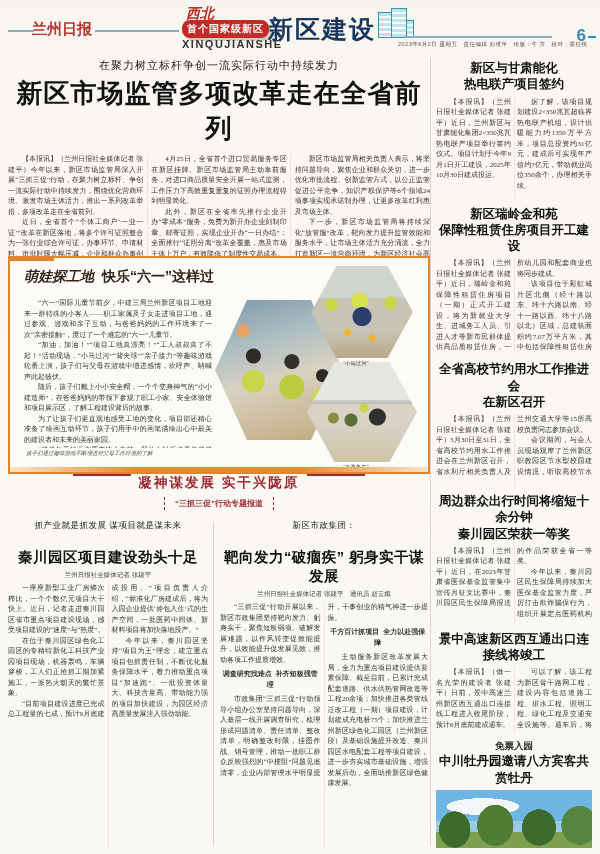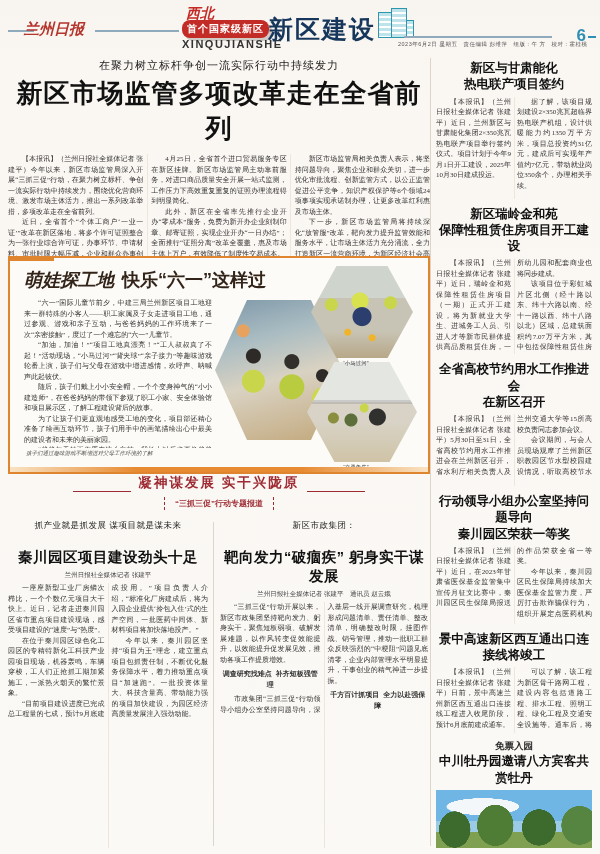--- a/index.html
+++ b/index.html
@@ -2,22 +2,22 @@
 <html><head>
 <meta charset="utf-8">
 <style>
   html,body{margin:0;padding:0;background:#d9d6d0;}
   #page{position:relative;width:600px;height:854px;margin:0 auto;overflow:hidden;
         background:linear-gradient(180deg,#f8f4ef 0%,#faf7f3 8%,#fbf9f5 100%);
         font-family:"Liberation Sans",sans-serif;color:#2b2b2b;}
   
   #header{position:absolute;left:0;top:0;width:600px;height:54px;}
   .mast-line{position:absolute;top:30px;height:2px;background:#8fa9bd;}
-  #masthead{position:absolute;left:24px;top:20px;font-family:"Liberation Serif",serif;
-            font-style:italic;font-weight:bold;font-size:15px;color:#b5342c;}
+  #masthead{position:absolute;left:32px;top:20px;font-family:"Liberation Serif",serif;
+            font-weight:bold;font-size:15px;color:#b5342c;}
   #nw-script{position:absolute;left:186px;top:5px;font-style:italic;font-weight:bold;
              font-size:14px;color:#c32b26;}
   #nw-box{position:absolute;left:182px;top:20px;background:#c32b26;color:#fff;
           font-size:10px;font-weight:bold;padding:2px 5px;letter-spacing:1px;
           box-shadow:3px 3px 0 #cfcac4;border-radius:8px;}
   #pinyin{position:absolute;left:182px;top:38px;font-size:11px;font-weight:bold;
           letter-spacing:1.5px;color:#333;}
   #section-title{position:absolute;left:268px;top:13px;font-size:25px;font-weight:700;
                  color:#16365c;letter-spacing:2px;}
   #bldg{position:absolute;left:378px;top:8px;width:34px;height:30px;}
@@ -36,21 +36,21 @@
                  color:#111;margin-top:3px;}
   #lead-body{margin-top:8px;height:132px;overflow:hidden;column-count:3;column-gap:8px;
              column-rule:1px solid #eee6da;}
   .body-txt{font-family:"Liberation Serif",serif;font-size:7px;line-height:1.5;
             text-align:justify;color:#333;}
   .body-txt p{margin:0;text-indent:2em;}
   
   #feature{position:absolute;left:8px;top:256px;width:418px;height:214px;
            border:2px solid #e0852f;background:#fdfbf7;}
   #feature-corner{position:absolute;left:-2px;top:-2px;width:46px;height:5px;background:#e0852f;}
-  #feature-title{position:absolute;left:14px;top:10px;font-size:18px;font-weight:900;color:#33241a;}
+  #feature-title{position:absolute;left:14px;top:10px;font-size:14px;font-weight:900;color:#33241a;}
   #feature-title .em{font-style:italic;margin-right:8px;}
   #feature-text{position:absolute;left:14px;top:40px;width:188px;height:150px;overflow:hidden;}
   #feature-photos{position:absolute;left:205px;top:8px;width:206px;height:196px;}
   .hex{clip-path:polygon(25% 0,75% 0,100% 50%,75% 100%,25% 100%,0 50%);position:absolute;}
   #hex-main{left:0;top:34px;width:128px;height:140px;
     background:linear-gradient(165deg,#7e97a8 0%,#a9bcc2 28%,#d9d2c2 55%,#c2a87c 100%);}
   #hex-main:after,#hex1:after,#hex2:after{content:"";position:absolute;inset:0;}
   #hex-main:after{background:
     radial-gradient(circle at 30% 58%,#c9d64b 0 11px,transparent 12px),
     radial-gradient(circle at 60% 62%,#b9cc3f 0 12px,transparent 13px),
@@ -78,21 +78,21 @@
     linear-gradient(180deg,transparent 0 38%,rgba(120,120,125,.25) 38% 42%,transparent 42%);}
   .hex-cap{position:absolute;font-size:5.5px;color:#444;}
   #cap1{left:128px;top:94px;}
   #cap2{left:128px;top:198px;}
   #main-cap{position:absolute;left:16px;top:192px;width:200px;font-size:5.5px;
             font-style:italic;color:#555;}
   #feature-bar{position:absolute;left:0;bottom:0;width:100%;height:5px;
     background:linear-gradient(90deg,#f9e3c4,#e78b33 30%,#e78b33 70%,#f9e3c4);}
   
   #campaign{position:absolute;left:8px;top:474px;width:422px;text-align:center;}
-  #campaign-title{display:flex;align-items:flex-end;justify-content:center;gap:8px;
+  #campaign-title{display:flex;align-items:flex-start;justify-content:center;gap:8px;
                   color:#9e2b33;font-weight:900;font-size:13.5px;letter-spacing:2px;}
   .camp-dash{width:58px;height:1.5px;background:#9e2b33;}
   #campaign-sub{display:inline-block;margin-top:1px;color:#9e2b33;font-size:8px;
                 font-weight:bold;padding:1px 10px;
                 border-left:1px dashed #9e2b33;border-right:1px dashed #9e2b33;}
   
   .bottom-art{position:absolute;top:520px;height:328px;overflow:hidden;}
   #bottom-left{left:8px;width:200px;}
   #bottom-right{left:220px;width:208px;}
   .kicker{font-size:8.5px;text-align:center;color:#222;letter-spacing:.5px;}
@@ -210,20 +210,21 @@
 
   <div class="bottom-art" id="bottom-right">
     <div class="kicker">新区市政集团：</div>
     <div class="b-headline">靶向发力“破痼疾”  躬身实干谋发展</div>
     <div class="byline">兰州日报社全媒体记者 张建平　通讯员 赵云娥</div>
     <div class="b-body body-txt">
       <p>“三抓三促”行动开展以来，新区市政集团坚持靶向发力、躬身实干，聚焦短板弱项、破解发展难题，以作风转变促效能提升，以效能提升促发展见效，推动各项工作提质增效。</p>
       <p class="subhead">调查研究找难点 补齐短板强管理</p>
       <p>市政集团“三抓三促”行动领导小组办公室坚持问题导向，深入基层一线开展调查研究，梳理形成问题清单、责任清单、整改清单，明确整改时限，挂图作战、销号管理，推动一批职工群众反映强烈的“中梗阻”问题见底清零，企业内部管理水平明显提升，干事创业的精气神进一步提振。</p>
       <p class="subhead">千方百计抓项目 全力以赴强保障</p>
+      <p>主动服务新区改革发展大局，全力为重点项目建设提供要素保障。截至目前，已累计完成配套道路、供水供热管网改造等工程20余项；加快推进各类管线迁改工程（一期）项目建设，计划建成充电桩75个；加快推进兰州新区绿色化工园区（兰州新区段）及基础设施提升改造、秦川园区水电配套工程等项目建设，进一步夯实城市基础设施，增强发展后劲，全面助推新区绿色健康发展。</p>
     </div>
   </div>
 
   <div id="rightcol">
 
     <div class="r-art">
       <div class="r-title">新区与甘肃能化
 热电联产项目签约</div>
       <div class="r-body body-txt" style="height:102px;">
         <p>【本报讯】（兰州日报社全媒体记者 张建平）近日，兰州新区与甘肃能化集团2×350兆瓦热电联产项目举行签约仪式。项目计划于今年9月1日开工建设，2025年10月30日建成投运。</p>
@@ -245,33 +246,33 @@
       <div class="r-title">全省高校节约用水工作推进会
 在新区召开</div>
       <div class="r-body body-txt" style="height:72px;">
         <p>【本报讯】（兰州日报社全媒体记者 张建平）5月30日至31日，全省高校节约用水工作推进会在兰州新区召开，省水利厅相关负责人及兰州交通大学等15所高校负责同志参加会议。</p>
         <p>会议期间，与会人员现场观摩了兰州新区职教园区节水型校园建设情况，听取高校节水工作经验介绍，围绕合同节水管理、节水技术应用等进行了深入交流研讨。</p>
 
       </div>
     </div>
 
     <div class="r-art">
-      <div class="r-title">行动领导小组办公室坚持问题导向
+      <div class="r-title">周边群众出行时间将缩短十余分钟
 秦川园区荣获一等奖</div>
       <div class="r-body body-txt" style="height:78px;">
         <p>【本报讯】（兰州日报社全媒体记者 张建平）近日，在2023年甘肃省医保基金监管集中宣传月征文比赛中，秦川园区民生保障局报送的作品荣获全省一等奖。</p>
         <p>今年以来，秦川园区民生保障局持续加大医保基金监管力度，严厉打击欺诈骗保行为，组织开展定点医药机构专项检查，规范医保基金使用管理。同时，深入实施打击欺诈骗保专项整治行动，充分发挥社会监督作用，织密扎牢医保基金监管防线。</p>
 
       </div>
     </div>
 
     <div class="r-art">
       <div class="r-title">景中高速新区西互通出口连接线将竣工</div>
       <div class="r-body body-txt" style="height:66px;">
-        <p>【本报讯】（兰州日报社全媒体记者 张建平）日前，景中高速兰州新区西互通出口连接线工程进入收尾阶段，预计6月底前建成通车。</p>
+        <p>【本报讯】（做一名光荣的建设者 张建平）日前，景中高速兰州新区西互通出口连接线工程进入收尾阶段，预计6月底前建成通车。</p>
         <p>可以了解，该工程为新区骨干路网工程，建设内容包括道路工程、排水工程、照明工程、绿化工程及交通安全设施等。通车后，将打通新区与景中高速的快速通道，周边群众出行时间将缩短十余分钟，有效完善新区路网结构。</p>
       </div>
     </div>
 
     <div class="r-art">
       <div id="peony-kicker">免票入园</div>
       <div class="r-title" style="margin-top:0;">中川牡丹园邀请八方宾客共赏牡丹</div>
       <div id="peony-photo"></div>
 
     </div>

